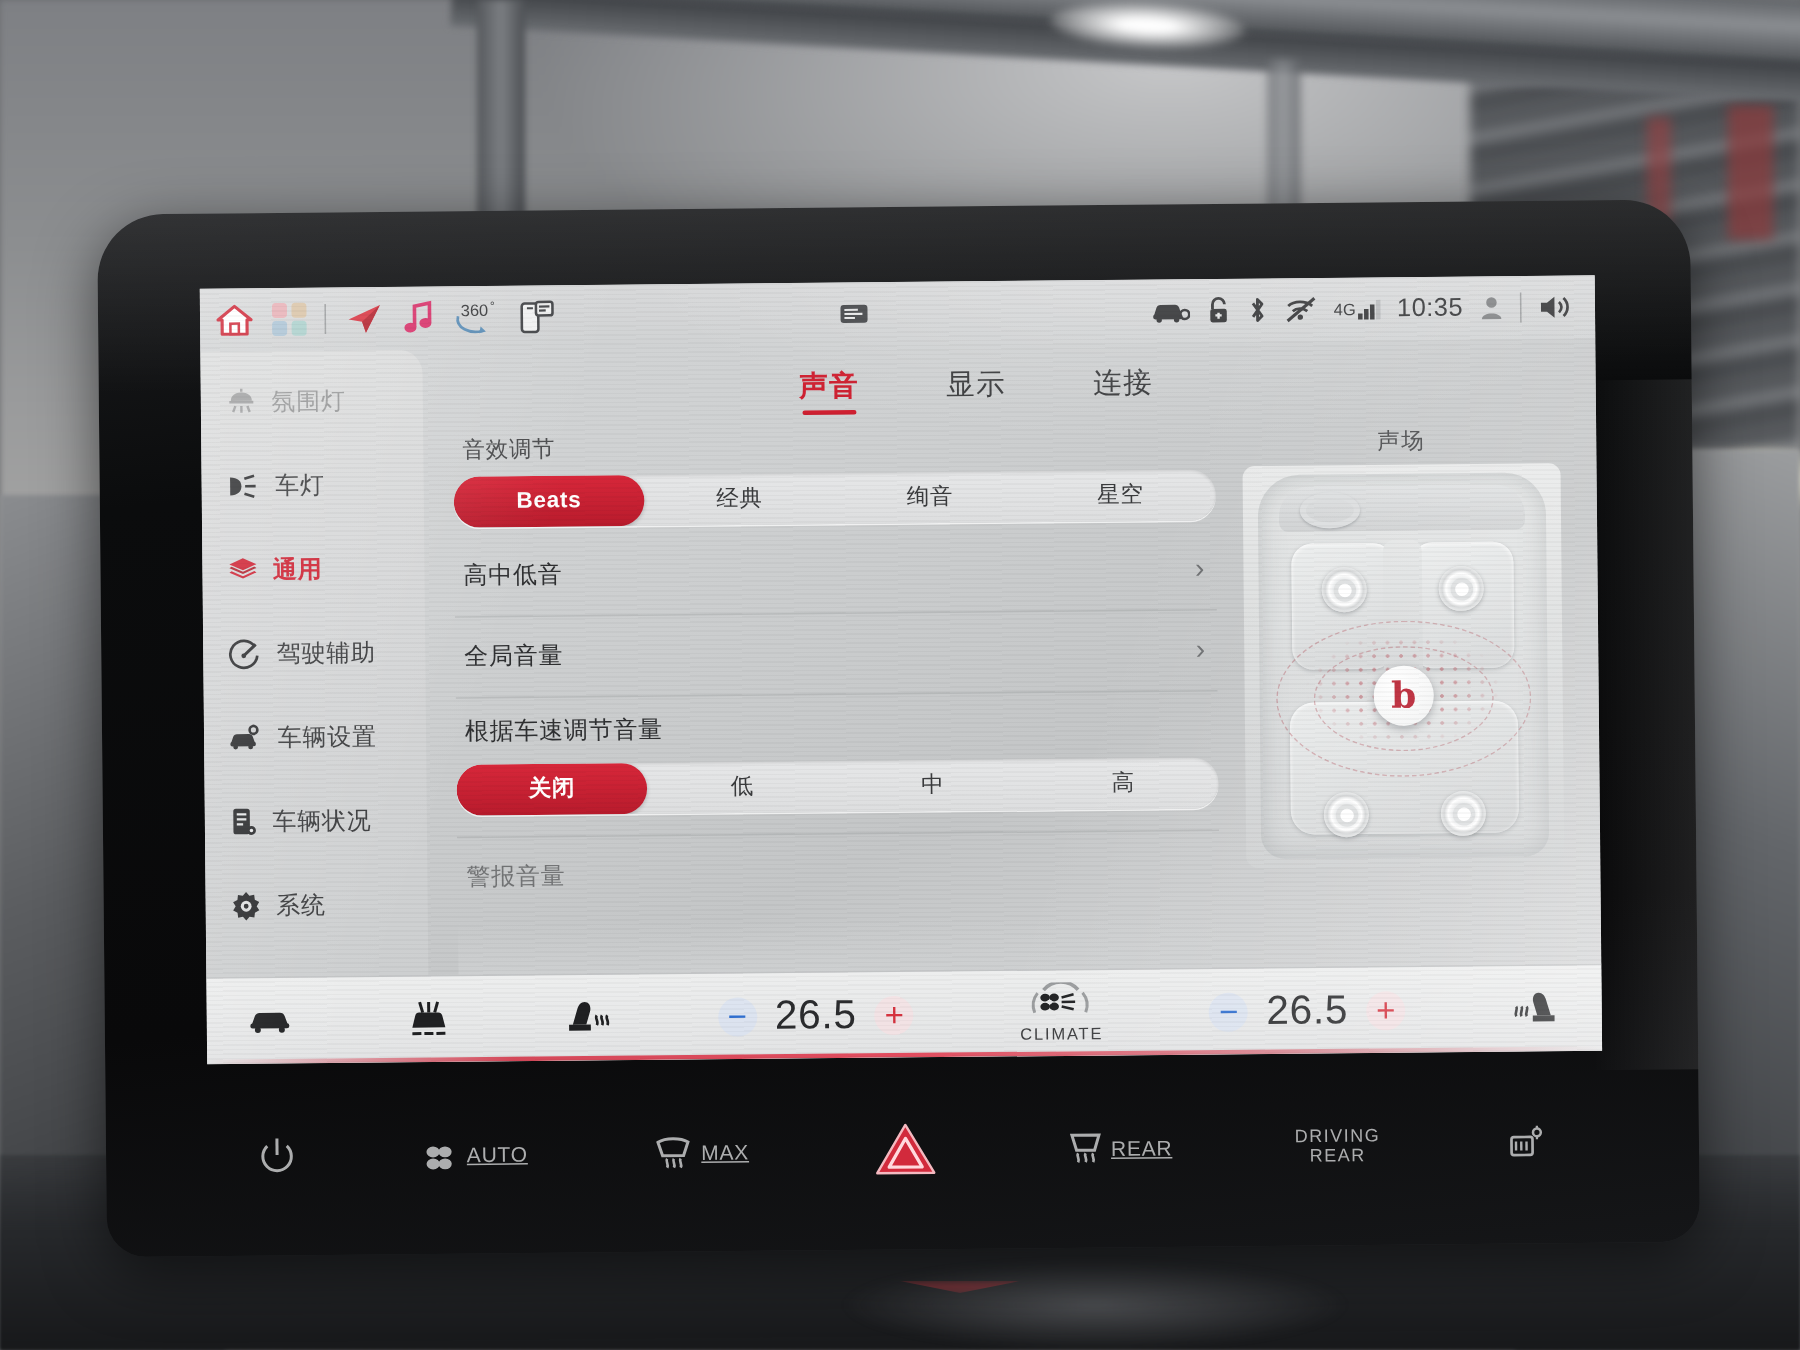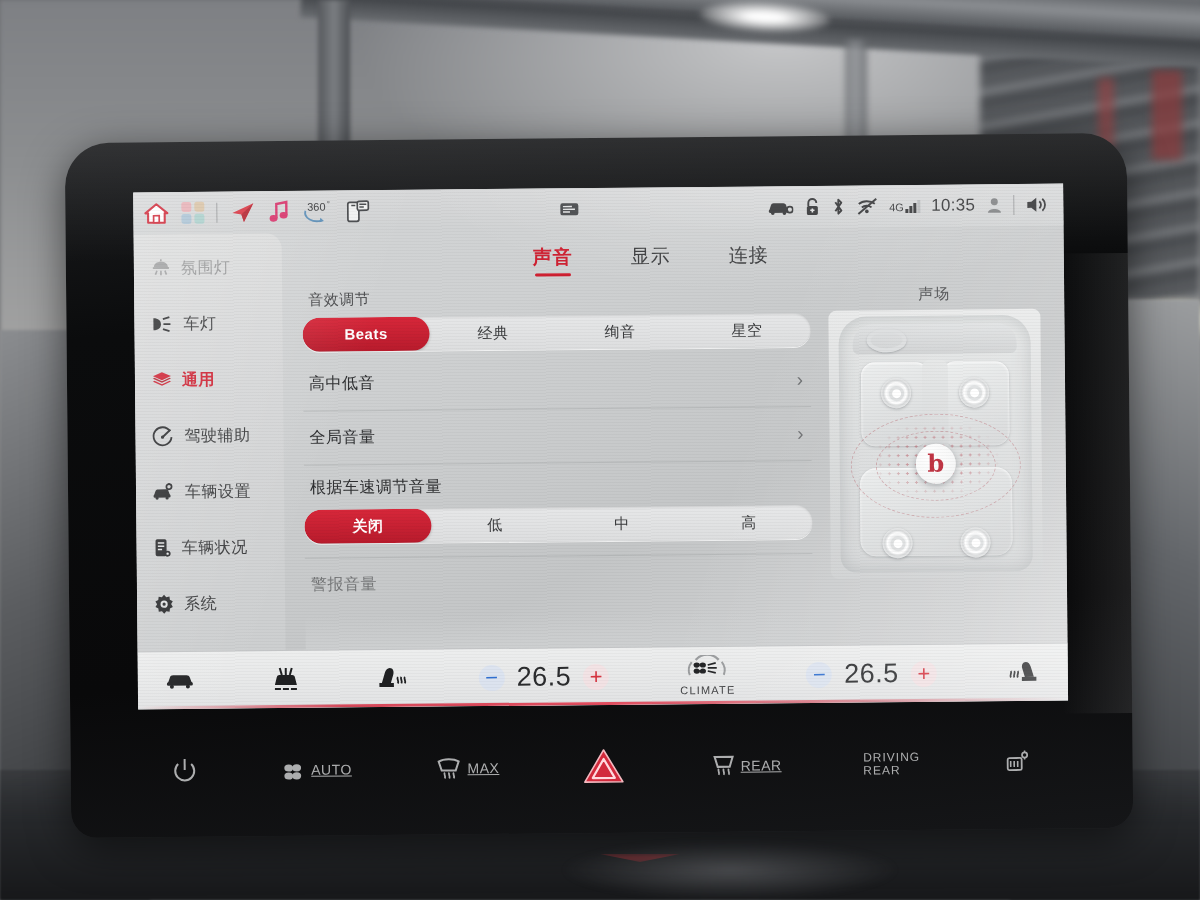--- a/index.html
+++ b/index.html
@@ -269,21 +269,21 @@
   .climate-lbl { font-size:11px; color:#3c3d3f; letter-spacing:1.2px; }
 
   
   .phys {
     position:absolute; left:0; right:0; bottom:0; height:118px;
     display:flex; align-items:center; justify-content:space-around;
     padding:0 60px 14px 60px;
   }
   .pbtn { display:flex; align-items:center; gap:2px; color:#cfd0d1; opacity:.82; }
   .pbtn .sub { font-size:14px; letter-spacing:.5px;text-decoration:underline; }
-  .pbtn .two { font-size:12px; line-height:13px; letter-spacing:1px; }
+  .pbtn .two { font-size:12px; line-height:13px; text-align:center; letter-spacing:1px; }
   .hazard { width:46px; height:40px; display:flex; align-items:center; justify-content:center; }
 </style>
 </head>
 <body>
 
 <div class="bg">
   <div class="bg-base"></div>
   <div class="bg-right-rack"></div>
   <div class="bg-red-1"></div>
   <div class="bg-red-2"></div>

